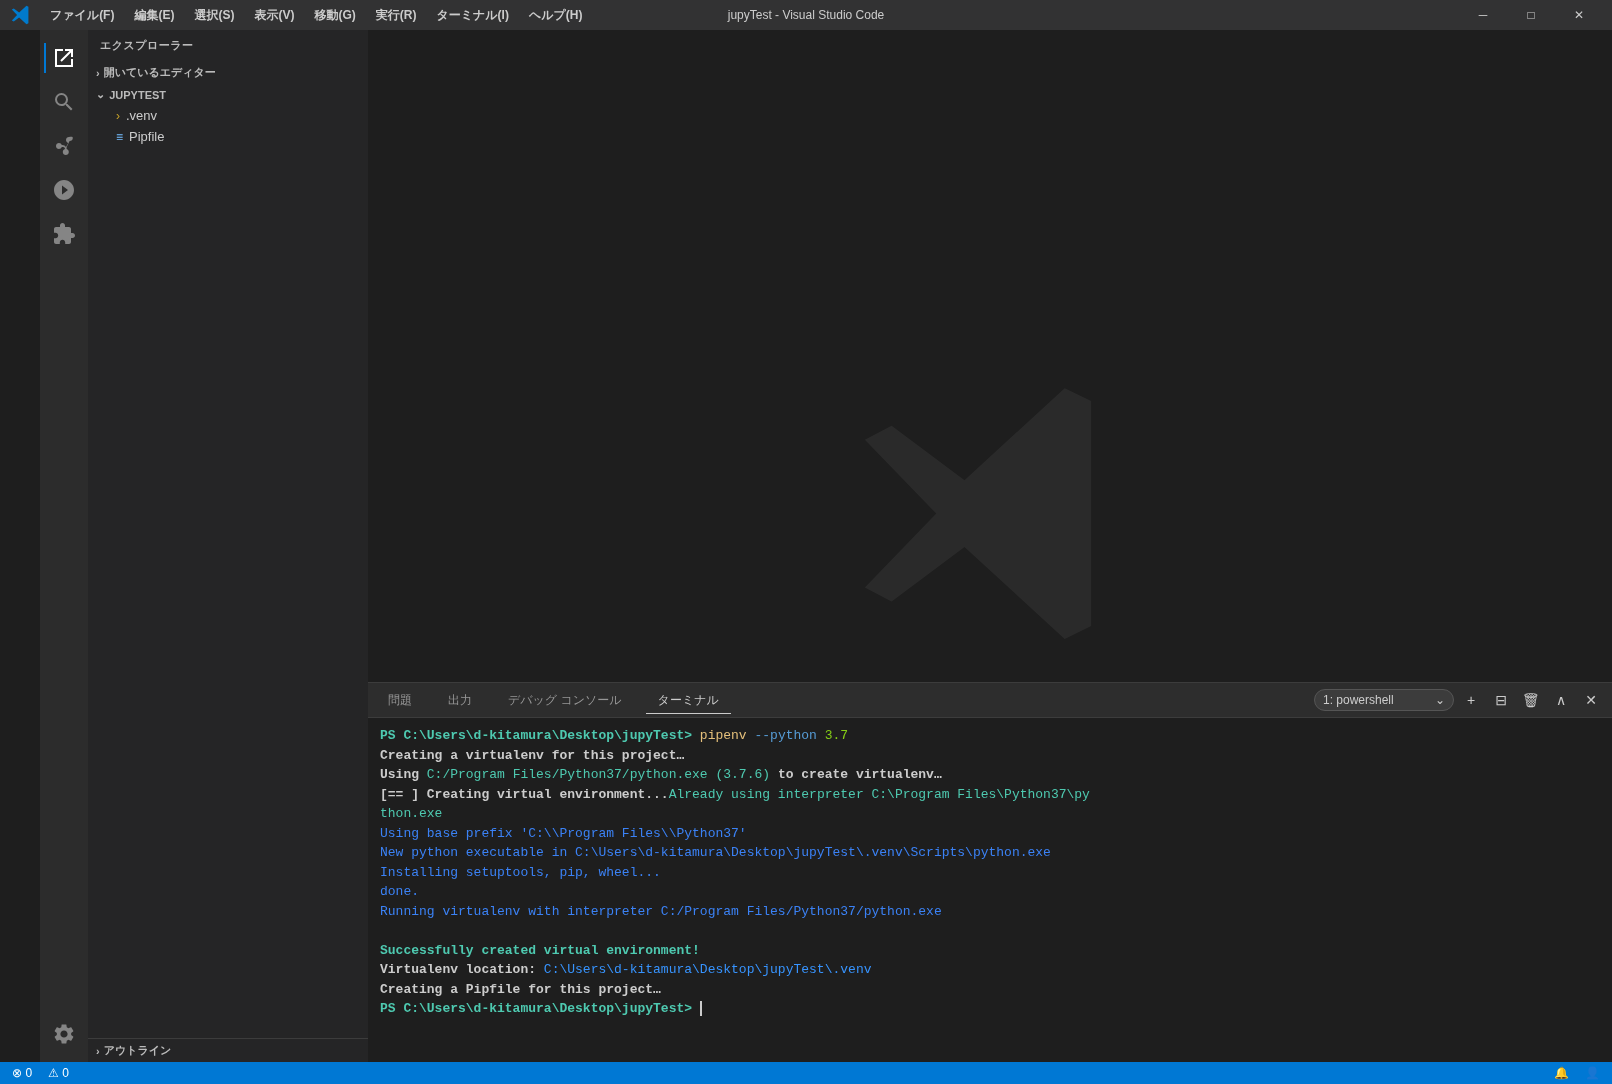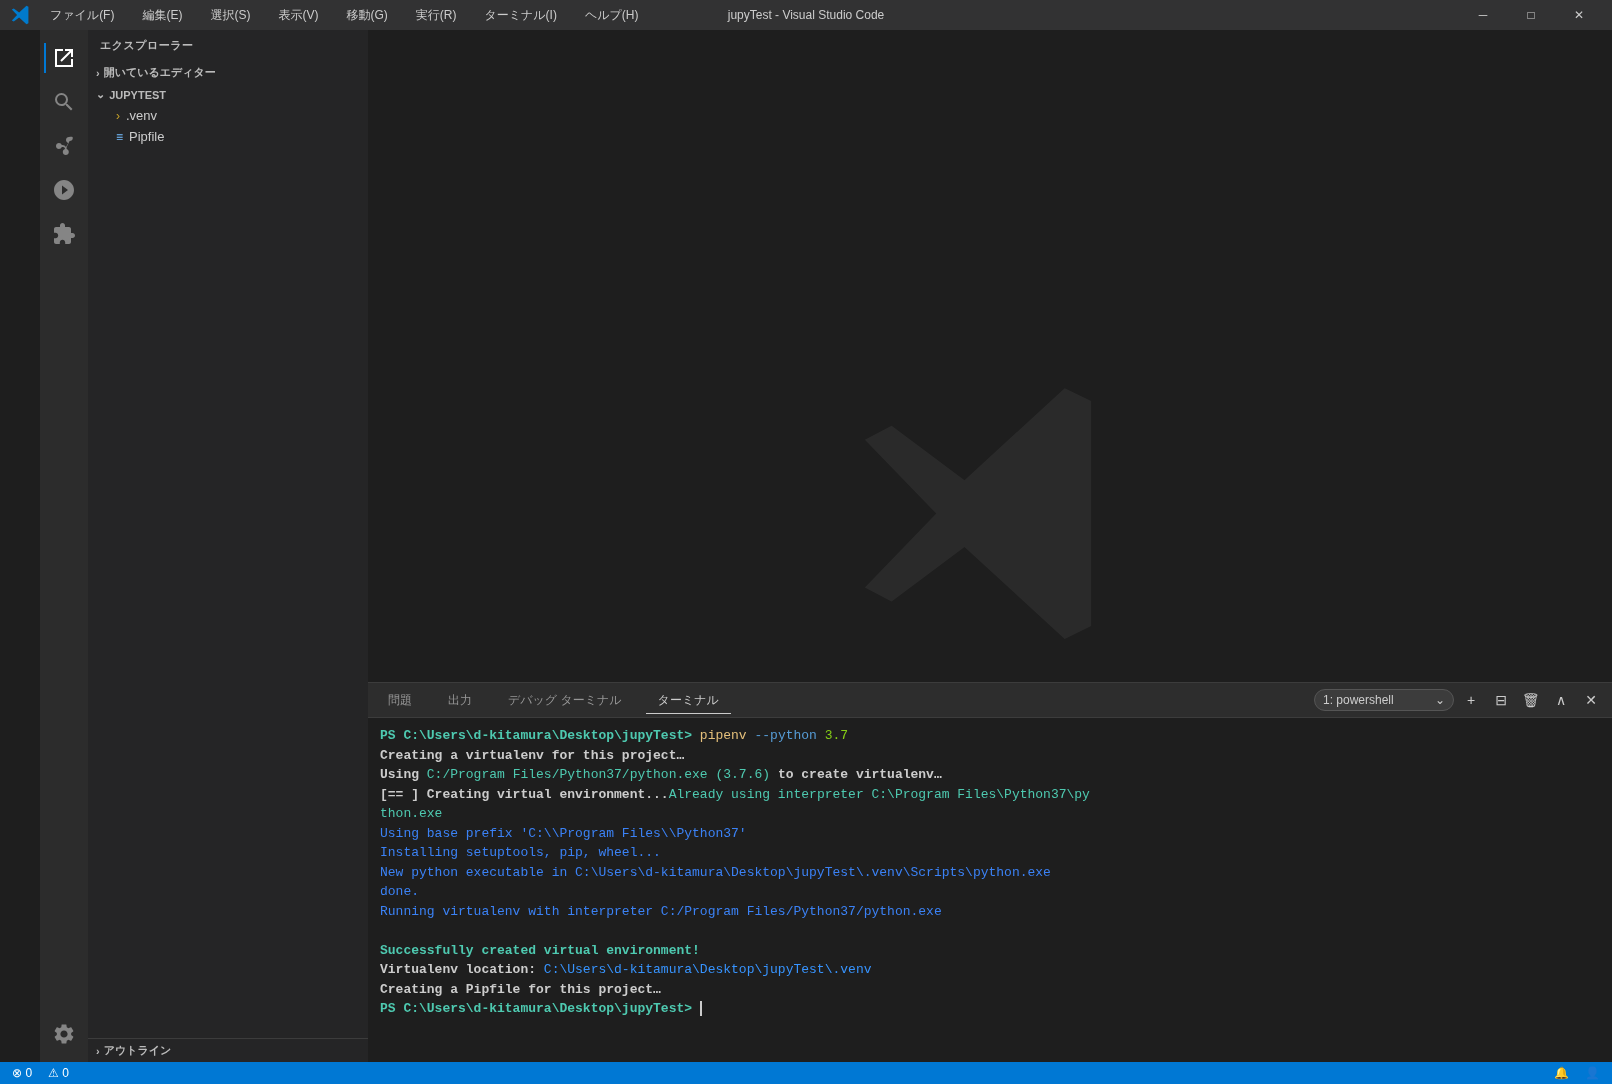--- a/index.html
+++ b/index.html
@@ -22,22 +22,23 @@
       user-select: none;
     }
     .titlebar-logo {
       width: 22px;
       height: 22px;
       margin-right: 10px;
       flex-shrink: 0;
     }
     .titlebar-menu {
       display: flex;
-      gap: 12px;
+      gap: 4px;
       flex: 1;
+      font-weight: bold;
     }
     .titlebar-menu-item {
       padding: 2px 8px;
       font-size: 12px;
       color: #cccccc;
       cursor: pointer;
       border-radius: 3px;
     }
     .titlebar-title {
       position: absolute;
@@ -408,21 +409,21 @@
 
     <div class="terminal-panel" style="margin-top:auto;">
       <div class="terminal-tabs">
         <div class="terminal-tab">
           <span>問題</span>
         </div>
         <div class="terminal-tab">
           <span>出力</span>
         </div>
         <div class="terminal-tab">
-          <span>デバッグ ターミナル</span>
+          <span>デバッグ コンソール</span>
         </div>
         <div class="terminal-tab active">
           <span>ターミナル</span>
         </div>
         <div class="terminal-controls">
           <div class="terminal-dropdown">
             <span>1: powershell</span>
             <span style="margin-left:auto;">⌄</span>
           </div>
           <div class="terminal-ctrl-btn">+</div>
@@ -453,25 +454,25 @@
 
         <div>
           <span class="t-cyan">thon.exe</span>
         </div>
 
         <div>
           <span class="t-magenta">Using base prefix 'C:\\Program Files\\Python37'</span>
         </div>
 
         <div>
+          <span class="t-magenta">New python executable in C:\Users\d-kitamura\Desktop\jupyTest\.venv\Scripts\python.exe</span>
+        </div>
+
+        <div>
           <span class="t-magenta">Installing setuptools, pip, wheel...</span>
-        </div>
-
-        <div>
-          <span class="t-magenta">New python executable in C:\Users\d-kitamura\Desktop\jupyTest\.venv\Scripts\python.exe</span>
         </div>
 
         <div>
           <span class="t-magenta">done.</span>
         </div>
 
         <div>
           <span class="t-magenta">Running virtualenv with interpreter C:/Program Files/Python37/python.exe</span>
         </div>
 

